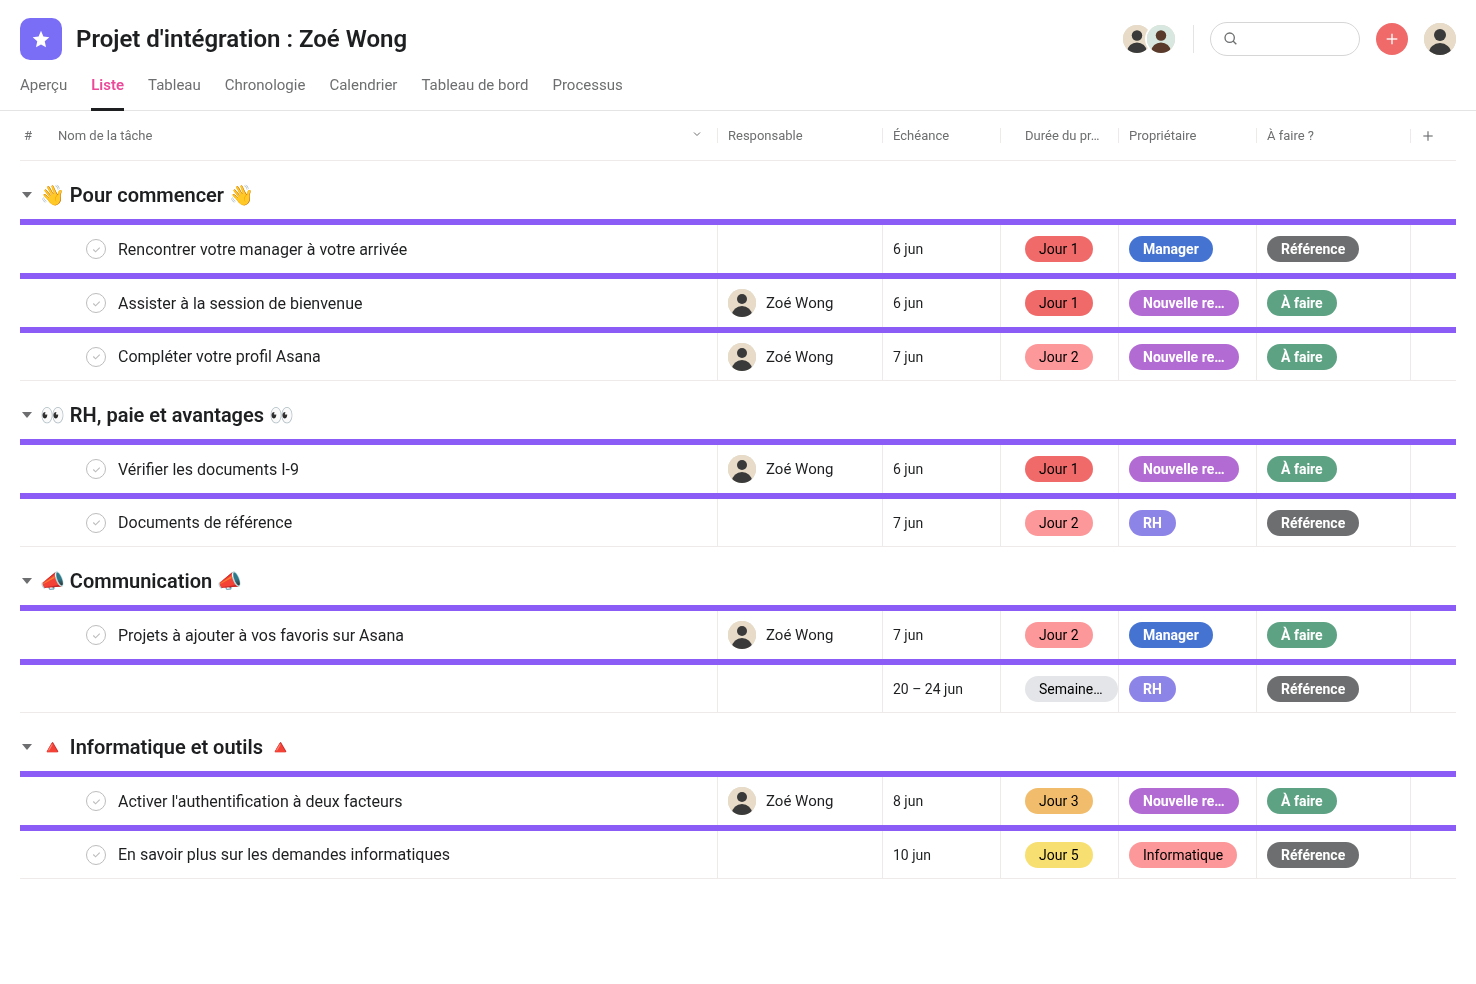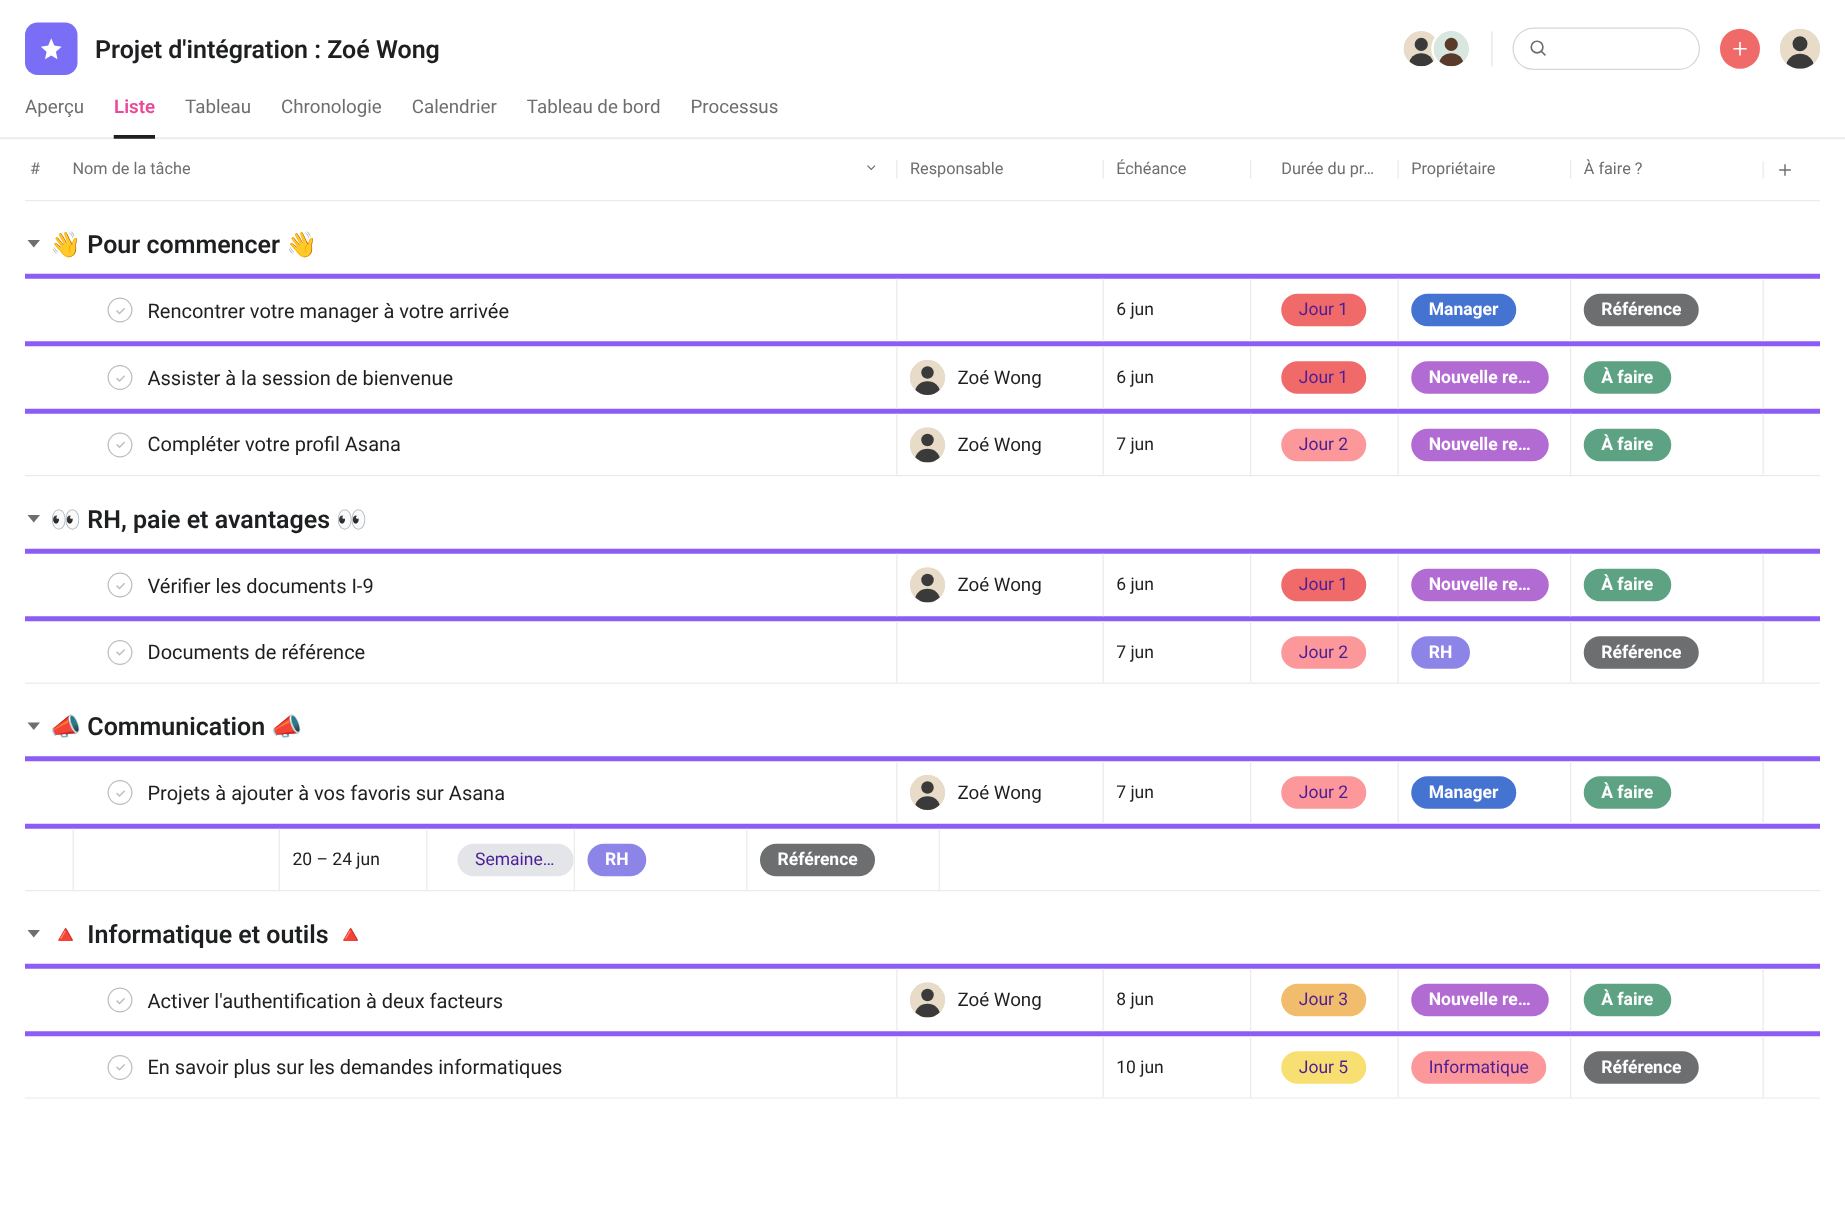--- a/index.html
+++ b/index.html
@@ -17,21 +17,21 @@
     gap: 14px;
   }
   .project-icon {
     width: 42px; height: 42px;
     background: #7b6ef6;
     border-radius: 10px;
     display: flex; align-items: center; justify-content: center;
   }
   .project-icon svg { width: 20px; height: 20px; fill: #fff; }
   .project-title {
-    font-size: 20px;
+    font-size: 24px;
     font-weight: 600;
     text-align: right;
   }
   .header-right {
     margin-left: auto;
     display: flex;
     align-items: center;
     gap: 16px;
   }
   .avatar-stack { display: flex; }
@@ -111,39 +111,40 @@
     width: 0; height: 0;
     border-left: 5px solid transparent;
     border-right: 5px solid transparent;
     border-top: 6px solid #6d6e6f;
     cursor: pointer;
   }
   .row {
     display: flex;
     align-items: center;
     height: 54px;
-    border-top: 4px solid #8b5cf6;
+    border-top: 6px solid #8b5cf6;
+    justify-content: flex-end;
   }
   .row:last-child { border-bottom: 1px solid #edeae9; }
   .row .cell { height: 100%; display: flex; align-items: center; }
   .row .col-name { padding-left: 28px; gap: 12px; font-size: 16px; }
   .check {
     width: 20px; height: 20px; border-radius: 50%;
     border: 1.5px solid #bdbdbd;
     display: flex; align-items: center; justify-content: center;
     cursor: pointer;
   }
   .check svg { width: 11px; height: 11px; stroke: #bdbdbd; fill: none; stroke-width: 2.5; }
   .resp-cell { display: flex; align-items: center; gap: 10px; font-size: 15px; }
   .pill {
     display: inline-block;
     padding: 5px 14px;
     border-radius: 13px;
     font-size: 14px;
-    color: #4c1d95;
+    color: #000000;
     white-space: nowrap;
     max-width: 112px;
     overflow: hidden;
     text-overflow: ellipsis;
   }
   .pill.white-text { color: #fff; font-weight: bold; }
   .chev svg { width: 12px; height: 12px; stroke: #6d6e6f; fill: none; stroke-width: 2; }
   .plus-col svg { width: 14px; height: 14px; stroke: #6d6e6f; stroke-width: 2; }
 </style>
 </head>

